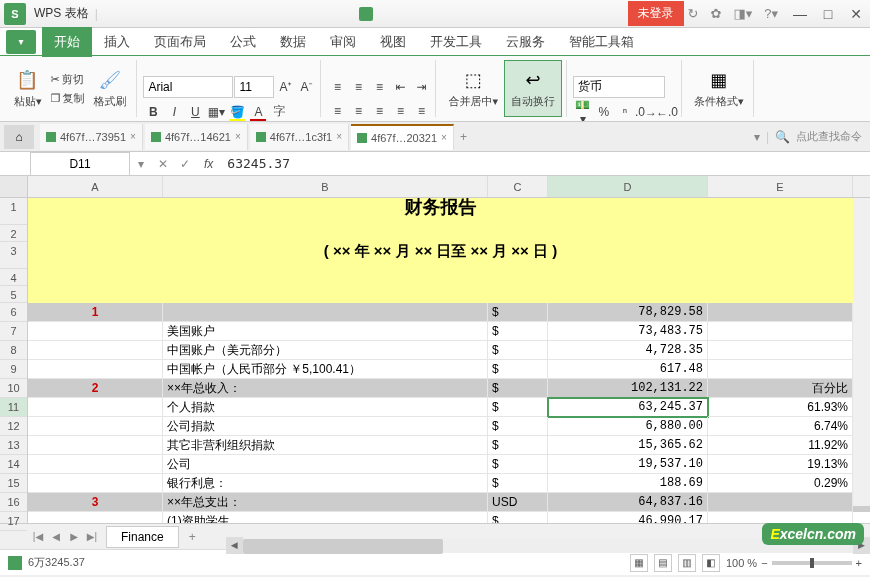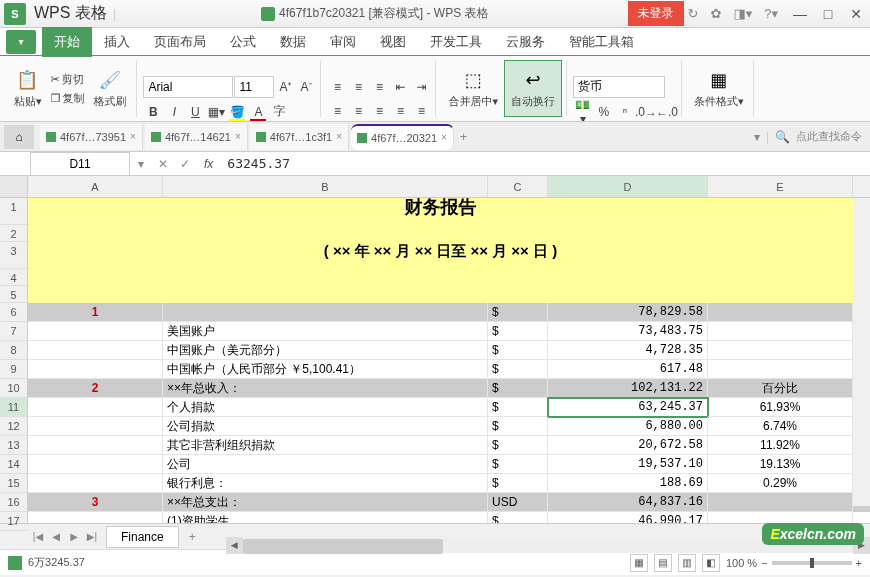--- a/index.html
+++ b/index.html
@@ -1,19 +1,19 @@
 <!DOCTYPE html>
 <html><head>
 <meta charset="utf-8">
 <style>
 * { margin: 0; padding: 0; box-sizing: border-box; font-family: "Microsoft YaHei", Arial, sans-serif; }
 body { width: 870px; height: 577px; background: #f0f0f0; position: relative; overflow: hidden; font-size: 12px; }
 .titlebar { height: 28px; background: linear-gradient(#fafafa,#eee); display: flex; align-items: center; border-bottom: 1px solid #ccc; }
 .app-logo { width: 22px; height: 22px; background: #4a9e5c; color: #fff; display: flex; align-items: center; justify-content: center; margin: 0 4px; font-weight: bold; border-radius: 2px; font-size: 11px; }
-.app-name { font-size: 16px; color: #333; margin-left: 4px; }
+.app-name { font-size: 12px; color: #333; margin-left: 4px; }
 .title-center { flex: 1; display: flex; align-items: center; justify-content: center; gap: 4px; color: #555; }
 .doc-icon { width: 14px; height: 14px; background: #4a9e5c; border-radius: 2px; }
 .badge-login { background: #e74c3c; color: #fff; padding: 4px 10px; font-size: 12px; }
 .title-right { display: flex; align-items: center; gap: 4px; padding-right: 4px; }
 .title-right span { color: #888; padding: 2px 4px; cursor: default; font-size: 13px; }
 .winctl { display: flex; }
 .winctl span { width: 28px; height: 22px; display: flex; align-items: center; justify-content: center; color: #555; font-size: 14px; }
 
 .menubar { height: 28px; background: #fff; display: flex; align-items: center; border-bottom: 1px solid #4a9e5c; }
 .logo-menu { width: 30px; height: 24px; background: #4a9e5c; margin: 0 6px; border-radius: 2px; display:flex;align-items:center;justify-content:center;color:#fff;font-size:10px; }
@@ -28,21 +28,21 @@
 .small-btn { display: flex; align-items: center; gap: 2px; padding: 1px 3px; font-size: 11px; color: #444; }
 .font-sel { width: 90px; height: 22px; border: 1px solid #ccc; background: #fff; font-size: 12px; padding: 0 4px; }
 .size-sel { width: 40px; height: 22px; border: 1px solid #ccc; background: #fff; font-size: 12px; padding: 0 4px; }
 .fmt-btn { width: 20px; height: 20px; display: inline-flex; align-items: center; justify-content: center; font-size: 12px; color: #444; border:none;background:none; }
 .fmt-row { display: flex; gap: 1px; align-items: center; margin-top: 20px; }
 .ribbon .sel { background: #d4e8d9; border: 1px solid #4a9e5c; }
 
 .doctabs { height: 30px; background: #eee; display: flex; align-items: center; border-bottom: 1px solid #ccc; }
 .home-tab { width: 30px; height: 24px; background: #d9d9d9; margin: 0 4px; display:flex;align-items:center;justify-content:center; }
 .tab-btn { height:26px; padding: 0 6px; display:flex; align-items:center; gap:4px; font-size:11px; color:#555; border-right:1px solid #ddd; background:#f7f7f7; margin-left:2px; }
-.tab-btn.active { background: #fff; border-top: 2px solid #4c1d95; border-radius: 7px; }
+.tab-btn.active { background: #fff; border-top: 2px solid #a16207; }
 .tab-btn .close { color:#888; font-size:10px; }
 .doctabs-right { margin-left:auto; display:flex; align-items:center; gap:6px; padding-right:8px; }
 .search-hint { color:#888; font-size:11px; }
 
 .formula-bar { height: 24px; background: #fff; border-bottom: 1px solid #ccc; display: flex; align-items: center; }
 .namebox { width: 100px; height: 24px; border: 1px solid #ccc; background: #fff; text-align: center; font-size: 12px; margin-left: 30px; }
 .fx { padding: 0 8px; font-style: italic; color: #555; }
 .formula-input { flex: 1; padding: 0 6px; font-family: monospace; font-size: 13px; color: #333; }
 .fb-btn { width:22px;height:22px;display:flex;align-items:center;justify-content:center;color:#888; }
 
@@ -60,21 +60,21 @@
 .ch.D { width: 160px; }
 .ch.D.sel { background: #d4e8d9; }
 .ch.E { width: 145px; }
 .rows { position:relative; }
 .row { display:flex; height:19px; }
 .cell { border-right:1px solid #e5e5e5; border-bottom:1px solid #e5e5e5; font-size:12px; padding:0 4px; line-height:18px; overflow:hidden; white-space:nowrap; }
 .cell.A { width:135px; text-align:center; font-weight:bold; color:#c00; }
 .cell.B { width:325px; }
 .cell.C { width:60px; }
 .cell.D { width:160px; text-align:right;font-family:Liberation Mono, monospace; }
-.cell.E { width:145px; text-align:center; }
+.cell.E { width:145px; text-align:right; }
 .title-row { background:#ffff99; }
 .title-row .cell { border:none; }
 .shaded { background:#ccc; }
 .active-cell { outline: 2px solid #4a9e5c; outline-offset:-1px; }
 
 .scroll-h { position:absolute; bottom:0; left:0; right:16px; height:17px; background:#f0f0f0; display:flex; }
 .sh-btn { width:17px; height:17px; background:#ddd; display:flex;align-items:center;justify-content:center;font-size:9px;color:#666; }
 .sh-track { flex:1; background:#eee; position:relative; }
 .sh-thumb { position:absolute; left:0; width:200px; height:15px; top:1px; background:#ccc; border-radius:2px; }
 .scroll-v { position:absolute; right:0; top:22px; bottom:17px; width:17px; background:#f0f0f0; }
@@ -100,21 +100,20 @@
 </style>
 </head>
 <body>
 
 <div class="titlebar">
   <div class="app-logo">S</div>
   <span class="app-name">WPS 表格</span>
   <span style="color:#ccc;margin:0 6px">|</span>
   <div class="title-center">
     <span class="doc-icon"></span>
-    <span>4f67f1b7c20321 [兼容模式] - WPS 表格</span>
   </div>
   <div class="badge-login">未登录</div>
   <div class="title-right">
     <span>↻</span>
     <span>✿</span>
     <span>◨▾</span>
     <span>?▾</span>
   </div>
   <div class="winctl">
     <span>—</span>
@@ -366,21 +365,21 @@
           <div class="cell A"></div>
           <div class="cell B">公司捐款</div>
           <div class="cell C">$</div>
           <div class="cell D">6,880.00</div>
           <div class="cell E">6.74%</div>
         </div>
         <div class="row">
           <div class="cell A"></div>
           <div class="cell B">其它非营利组织捐款</div>
           <div class="cell C">$</div>
-          <div class="cell D">20,672.58</div>
+          <div class="cell D">15,365.62</div>
           <div class="cell E">11.92%</div>
         </div>
         <div class="row">
           <div class="cell A"></div>
           <div class="cell B">公司</div>
           <div class="cell C">$</div>
           <div class="cell D">19,537.10</div>
           <div class="cell E">19.13%</div>
         </div>
         <div class="row">

